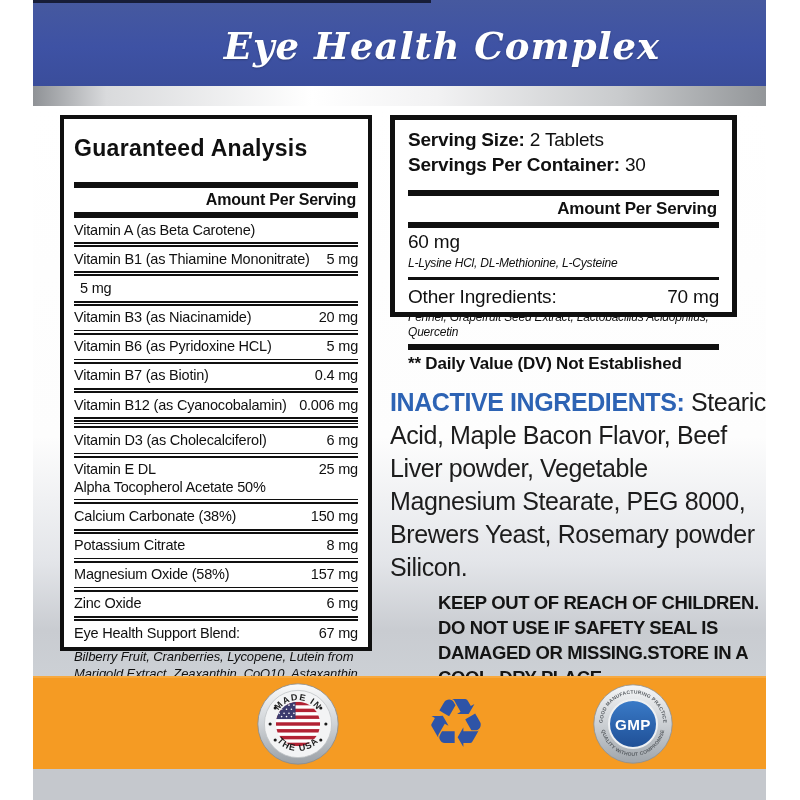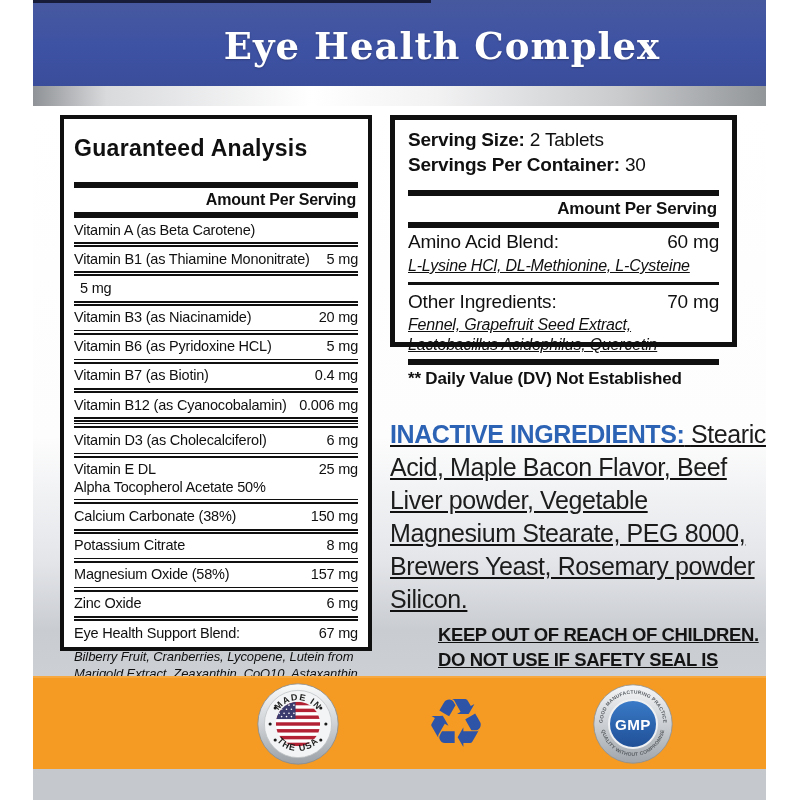--- a/index.html
+++ b/index.html
@@ -6,21 +6,21 @@
   html,body { width:800px; height:800px; background:#ffffff; overflow:hidden;
               font-family:"Liberation Sans", sans-serif; color:#101010; }
   .label { position:absolute; left:33px; top:0; width:733px; height:800px; }
 
   
   .banner { position:absolute; top:0; left:0; width:100%; height:86px;
             background:linear-gradient(180deg,#46599f 0%,#3e52a4 55%,#3a4d9b 100%); }
   .banner-edge { position:absolute; top:0; left:0; width:398px; height:3px; background:#171d38; }
   .banner-title { position:absolute; top:0; left:85px; right:0; height:86px;
                   line-height:92px; text-align:center; color:#ffffff;
-                  font-family:"DejaVu Serif", serif; font-weight:700;
+                  font-family:"DejaVu Serif", serif; font-style:italic; font-weight:700;
                   font-size:37px; letter-spacing:1px;
                   text-shadow:0 1px 2px rgba(0,0,0,.25); }
   .strip-top { position:absolute; top:86px; left:0; width:100%; height:20px;
                background:linear-gradient(90deg,#8f9296 0%,#d9dadc 10%,#ffffff 38%,#f2f2f3 55%,#c9cbcd 80%,#939699 100%); }
 
   
   .content { position:absolute; top:106px; left:0; width:100%; height:570px;
              background:linear-gradient(180deg,#ffffff 0%,#fdfdfd 58%,#e3e5e9 80%,#c9ccd1 92%,#ccd0d5 100%); }
 
   .bar { height:6px; background:#101010; }
@@ -34,34 +34,34 @@
   .ga-head-gap { height:20px; }
   .ga-col-header { font-size:16px; font-weight:700; text-align:right; padding:3px 2px 3px 0; letter-spacing:-.2px; }
   .ga-rows { margin-top:1px; }
   .ga-row { display:flex; justify-content:space-between; align-items:flex-start;
             padding:2.5px 0 2px 0; font-size:14.5px; line-height:1.22; letter-spacing:-.2px; }
   .ga-name { text-align:left; }
   .ga-amt { white-space:nowrap; padding-left:6px; }
   .ga-note { font-style:italic; font-size:13px; line-height:1.3; margin-top:5px; letter-spacing:-.1px; }
 
   
-  .sv-box { position:absolute; left:357px; top:9px; width:347px; height:232px;
+  .sv-box { position:absolute; left:357px; top:9px; width:347px; height:202px;
             border:5px solid #101010; background:#ffffff; padding:8px 13px 6px 13px; }
   .sv-line { font-size:19px; line-height:1.3; letter-spacing:-.2px; }
   .sv-line b { font-weight:700; }
   .sv-gap { height:13px; }
   .sv-col-header { font-size:17px; font-weight:700; text-align:right; padding:3px 2px; letter-spacing:-.2px; }
   .sv-row { display:flex; justify-content:space-between; font-size:19px; line-height:1.3;
             padding:2px 0 0 0; letter-spacing:-.2px; }
-  .sv-detail { font-style:italic; font-size:16px; line-height:1.25; padding:1px 0 4px 0; letter-spacing:-.2px;text-decoration:underline; }
+  .sv-detail { font-style:italic; font-size:12px; line-height:1.25; padding:1px 0 4px 0; letter-spacing:-.2px; }
   .rule-thin { height:2.5px; background:#101010; margin:2px 0 3px 0; }
   .sv-foot { font-size:17px; font-weight:700; padding-top:4px; letter-spacing:-.2px; }
 
   
-  .right-col { position:absolute; left:357px; top:312px; width:378px;text-decoration:underline; }
+  .right-col { position:absolute; left:357px; top:280px; width:378px; }
   .inactive { font-size:25px; line-height:1.32; letter-spacing:-.4px; color:#1c1c1c; }
   .inactive .lead { font-weight:700; letter-spacing:-.4px; }
   .warning { margin-top:7px; font-size:18.5px; font-weight:700; line-height:1.35; letter-spacing:-.4px; color:#141414;margin-left:48px; }
 
   
   .orange-band { position:absolute; top:676px; left:0; width:100%; height:93px;
                  background:#f59b23; border-top:2px solid #f7a93f; }
   .bottom-gray { position:absolute; top:769px; left:0; width:100%; height:31px; background:#c5c8cd; }
 
   .badge { position:absolute; }
@@ -168,21 +168,20 @@
 
     <div class="sv-box">
       <div class="sv-line"><b>Serving Size:</b><span> 2 Tablets</span></div>
       <div class="sv-line"><b>Servings Per Container:</b><span> 30</span></div>
       <div class="sv-gap"></div>
       <div class="bar"></div>
       <div class="sv-col-header">Amount Per Serving</div>
       <div class="bar"></div>
       <div id="sv-rows">
           <div class="sv-row">
-            <span>Amino Acid Blend:</span>
             <span>60 mg</span>
           </div>
           <div class="sv-detail">L-Lysine HCl, DL-Methionine, L-Cysteine</div>
           <div class="rule-thin"></div>
           <div class="sv-row">
             <span>Other Ingredients:</span>
             <span>70 mg</span>
           </div>
           <div class="sv-detail">Fennel, Grapefruit Seed Extract, Lactobacillus Acidophilus, Quercetin</div>
         </div>

